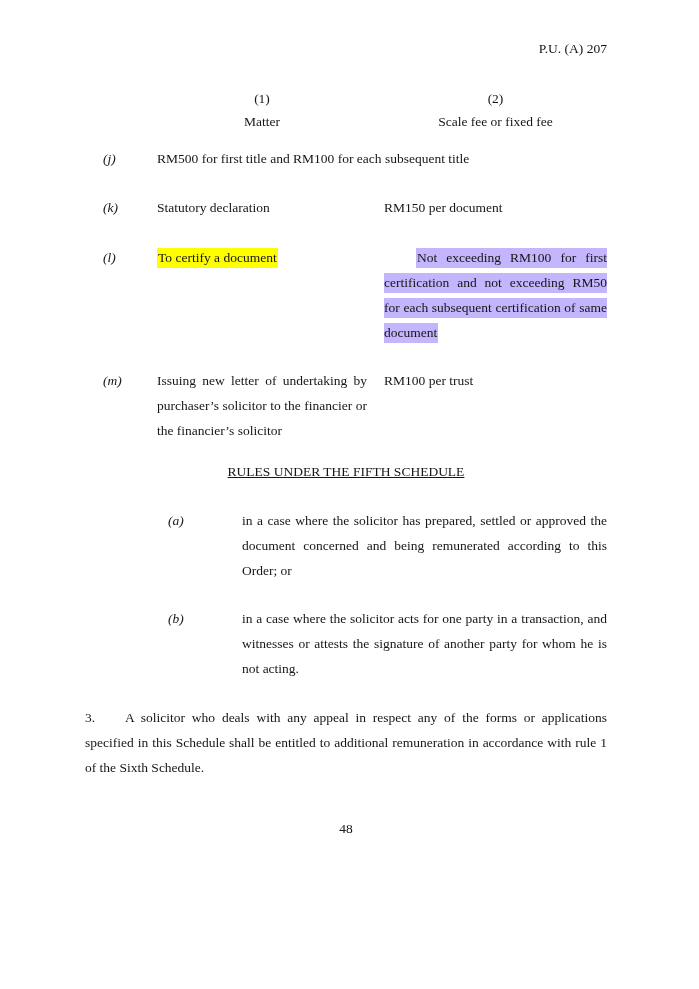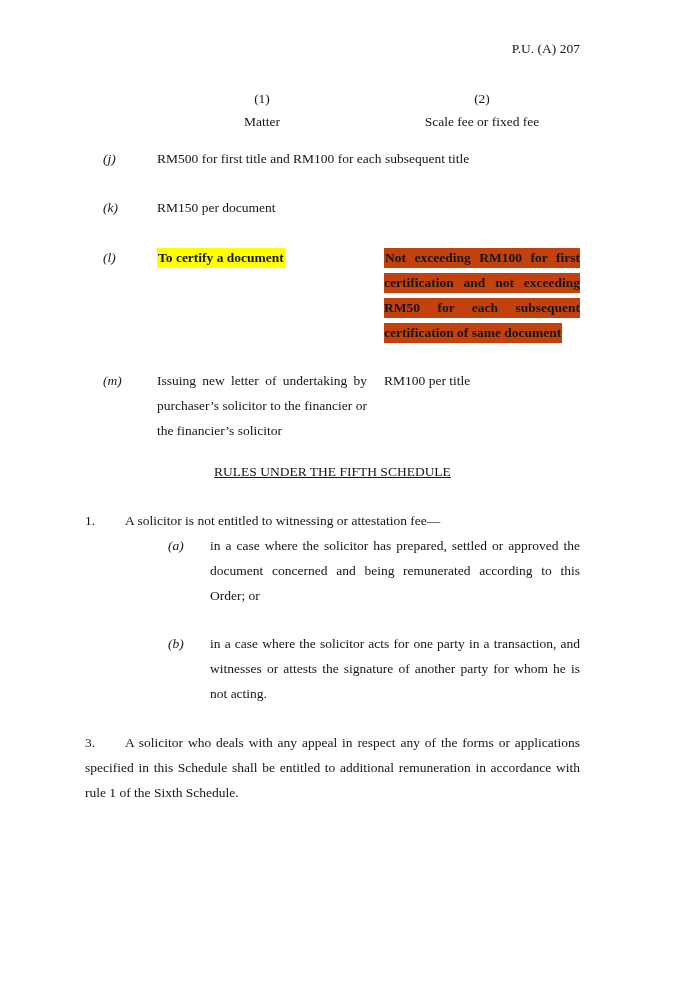--- a/index.html
+++ b/index.html
@@ -10,21 +10,21 @@
   .page {
     position: relative;
     width: 699px;
     height: 834px;
     margin: 0 auto;
     background: #ffffff;
     color: #161616;
     font-family: "Liberation Serif", "DejaVu Serif", serif;
     font-size: 13.5px;
     box-sizing: border-box;
-    padding: 42px 119px 0 85px;
+    padding: 42px 92px 0 85px;
     overflow: hidden;
   }
   .pu-ref {
     text-align: right;
     line-height: 14px;
     margin-bottom: 31px;
     white-space: nowrap;
   }
   
   .thead {
@@ -60,21 +60,20 @@
   .mb24 { margin-bottom: 24px; }
   .mb25 { margin-bottom: 25px; }
   .mb23 { margin-bottom: 23px; }
   .mb16 { margin-bottom: 16px; }
   .mb26 { margin-bottom: 26px; }
   .mb11 { margin-bottom: 11px; }
   mark {
     background: #ffff00;
     color: inherit;
     padding: 2px 1px 3px 1px;
-    font-weight: bold;
   }
   
   .section-heading {
     text-align: center;
     line-height: 25px;
     margin-bottom: 24px;
     text-decoration: underline;
   }
   .rule {
     margin: 0;
@@ -91,20 +90,21 @@
   }
   .sub-label {
     width: 42px;
     flex: none;
     margin-left: 83px;
     font-style: italic;
   }
   .sub-text {
     flex: 1;
     text-align: justify;
+    margin-left: 32px;
   }
   .page-number {
     text-align: center;
     line-height: 25px;
     margin-top: 36px;
   }
 </style>
 </head>
 <body>
 
@@ -124,38 +124,38 @@
     </div>
   </div>
 
   <div class="trow mb24">
     <div class="cell-label">(j)</div>
     <div class="cell-fee">RM500 for first title and RM100 for each subsequent title</div>
   </div>
 
   <div class="trow mb25">
     <div class="cell-label">(k)</div>
+    <div class="cell-matter">Statutory declaration</div>
     <div class="cell-fee">RM150 per document</div>
   </div>
 
   <div class="trow mb23">
     <div class="cell-label">(l)</div>
     <div class="cell-matter"><mark style="background: rgb(255, 255, 0);">To certify a document</mark></div>
-    <div class="cell-fee"><mark style="background: #c2410c;">Not exceeding RM100 for first certification and not exceeding RM50 for each subsequent certification of same document</mark></div>
+    <div class="cell-fee"><mark style="background: #c4b5fd; margin-left: 32px;">Not exceeding RM100 for first certification and not exceeding RM50 for each subsequent certification of same document</mark></div>
   </div>
 
   <div class="trow mb16">
     <div class="cell-label">(m)</div>
     <div class="cell-matter">Issuing new letter of undertaking by purchaser’s solicitor to the financier or the financier’s solicitor</div>
-    <div class="cell-fee">RM100 per title</div>
+    <div class="cell-fee">RM100 per trust</div>
   </div>
 
   <div class="section-heading">RULES UNDER THE FIFTH SCHEDULE</div>
 
-  <p class="rule mb26"><span class="rule-num">1.</span><span>A solicitor is not entitled to witnessing or attestation fee—</span></p>
 
   <div class="subitem mb23">
     <span class="sub-label">(a)</span>
     <span class="sub-text">in a case where the solicitor has prepared, settled or approved the document concerned and being remunerated according to this Order; or</span>
   </div>
 
   <div class="subitem mb24">
     <span class="sub-label">(b)</span>
     <span class="sub-text">in a case where the solicitor acts for one party in a transaction, and witnesses or attests the signature of another party for whom he is not acting.</span>
   </div>

